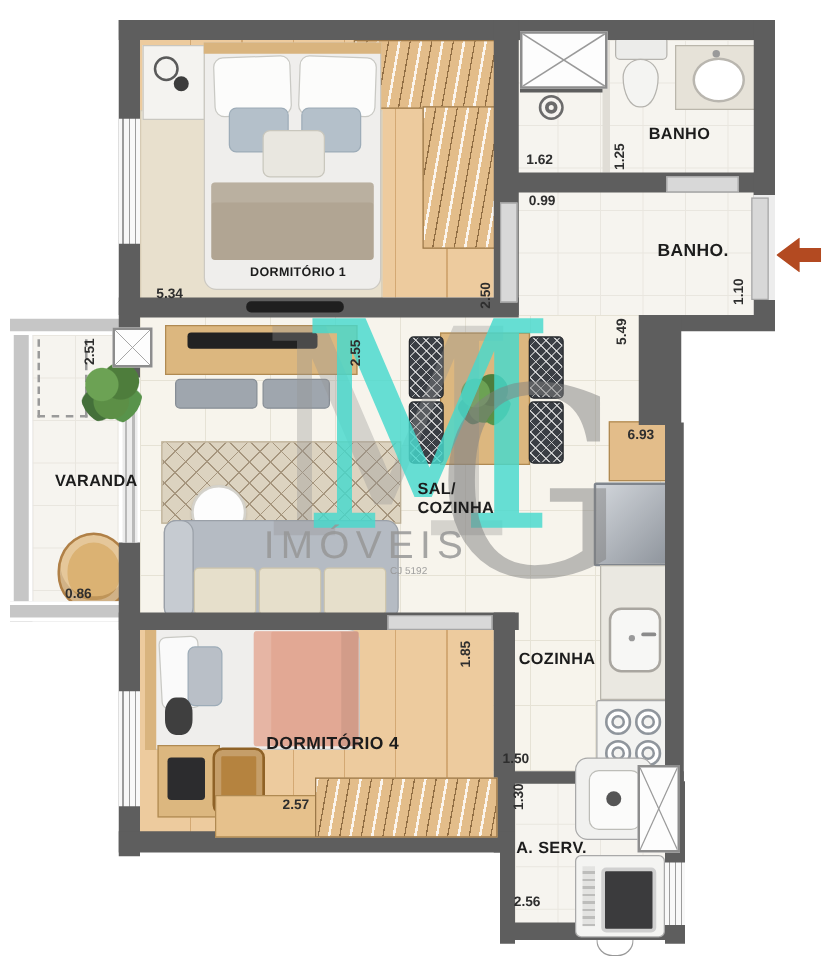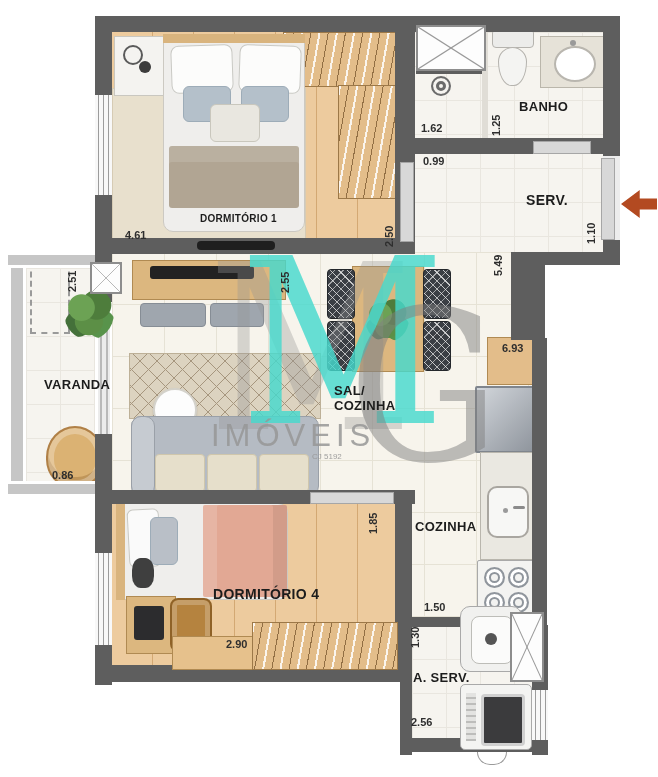--- a/index.html
+++ b/index.html
@@ -220,40 +220,40 @@
   <div class="abs arrow" style="left:621px;top:190px;width:36px;height:28px"></div>
 
   <div class="wm" style="left:208px;top:258px;font-size:200px;color:rgba(150,150,150,.35);transform:scaleY(1.15)">M</div>
   <div class="wm" style="left:240px;top:252px;font-size:200px;color:rgba(70,217,205,.82);transform:scaleY(1.15)">M</div>
   <div class="wm" style="left:348px;top:305px;font-size:190px;color:rgba(128,128,128,.5);transform:scaleY(1.1)">G</div>
   <div class="wmBrand" style="left:211px;top:418px;font-size:31px;letter-spacing:5px;color:rgba(150,150,150,.85)">IMÓVEIS</div>
   <div class="wmBrand" style="left:312px;top:452px;font-size:8px;color:rgba(150,150,150,.9)">CJ 5192</div>
 
   <div class="room" style="left:200px;top:213px;font-size:10px">DORMITÓRIO 1</div>
   <div class="room" style="left:519px;top:99px">BANHO</div>
-  <div class="room" style="left:526px;top:192px;font-size:14px">SERV.</div>
+  <div class="room" style="left:526px;top:192px;font-size:14px">BANHO.</div>
   <div class="room" style="left:44px;top:377px">VARANDA</div>
   <div class="room" style="left:334px;top:383px;width:74px;text-align:left;line-height:15px">
     <span>SAL/</span><br>
     <span>COZINHA</span>
   </div>
   <div class="room" style="left:415px;top:519px">COZINHA</div>
   <div class="room" style="left:213px;top:586px;font-size:14px">DORMITÓRIO 4</div>
   <div class="room" style="left:413px;top:670px">A. SERV.</div>
 
-  <div class="dim" style="left:125px;top:229px">4.61</div>
+  <div class="dim" style="left:125px;top:229px">5.34</div>
   <div class="dim rot" style="left:383px;top:247px">2.50</div>
   <div class="dim" style="left:421px;top:122px">1.62</div>
   <div class="dim rot" style="left:490px;top:136px">1.25</div>
   <div class="dim" style="left:423px;top:155px">0.99</div>
   <div class="dim rot" style="left:585px;top:244px">1.10</div>
   <div class="dim rot" style="left:492px;top:276px">5.49</div>
   <div class="dim rot" style="left:66px;top:292px">2.51</div>
   <div class="dim rot" style="left:279px;top:293px">2.55</div>
   <div class="dim" style="left:52px;top:469px">0.86</div>
   <div class="dim" style="left:502px;top:342px">6.93</div>
   <div class="dim rot" style="left:367px;top:534px">1.85</div>
-  <div class="dim" style="left:226px;top:638px">2.90</div>
-  <div class="dim" style="left:424px;top:601px">1.50</div>
+  <div class="dim" style="left:226px;top:638px">2.57</div>
+  <div class="dim" style="left:402px;top:601px">1.50</div>
   <div class="dim rot" style="left:409px;top:648px">1.30</div>
   <div class="dim" style="left:411px;top:716px">2.56</div>
 
 </div>
 
 </body></html>

